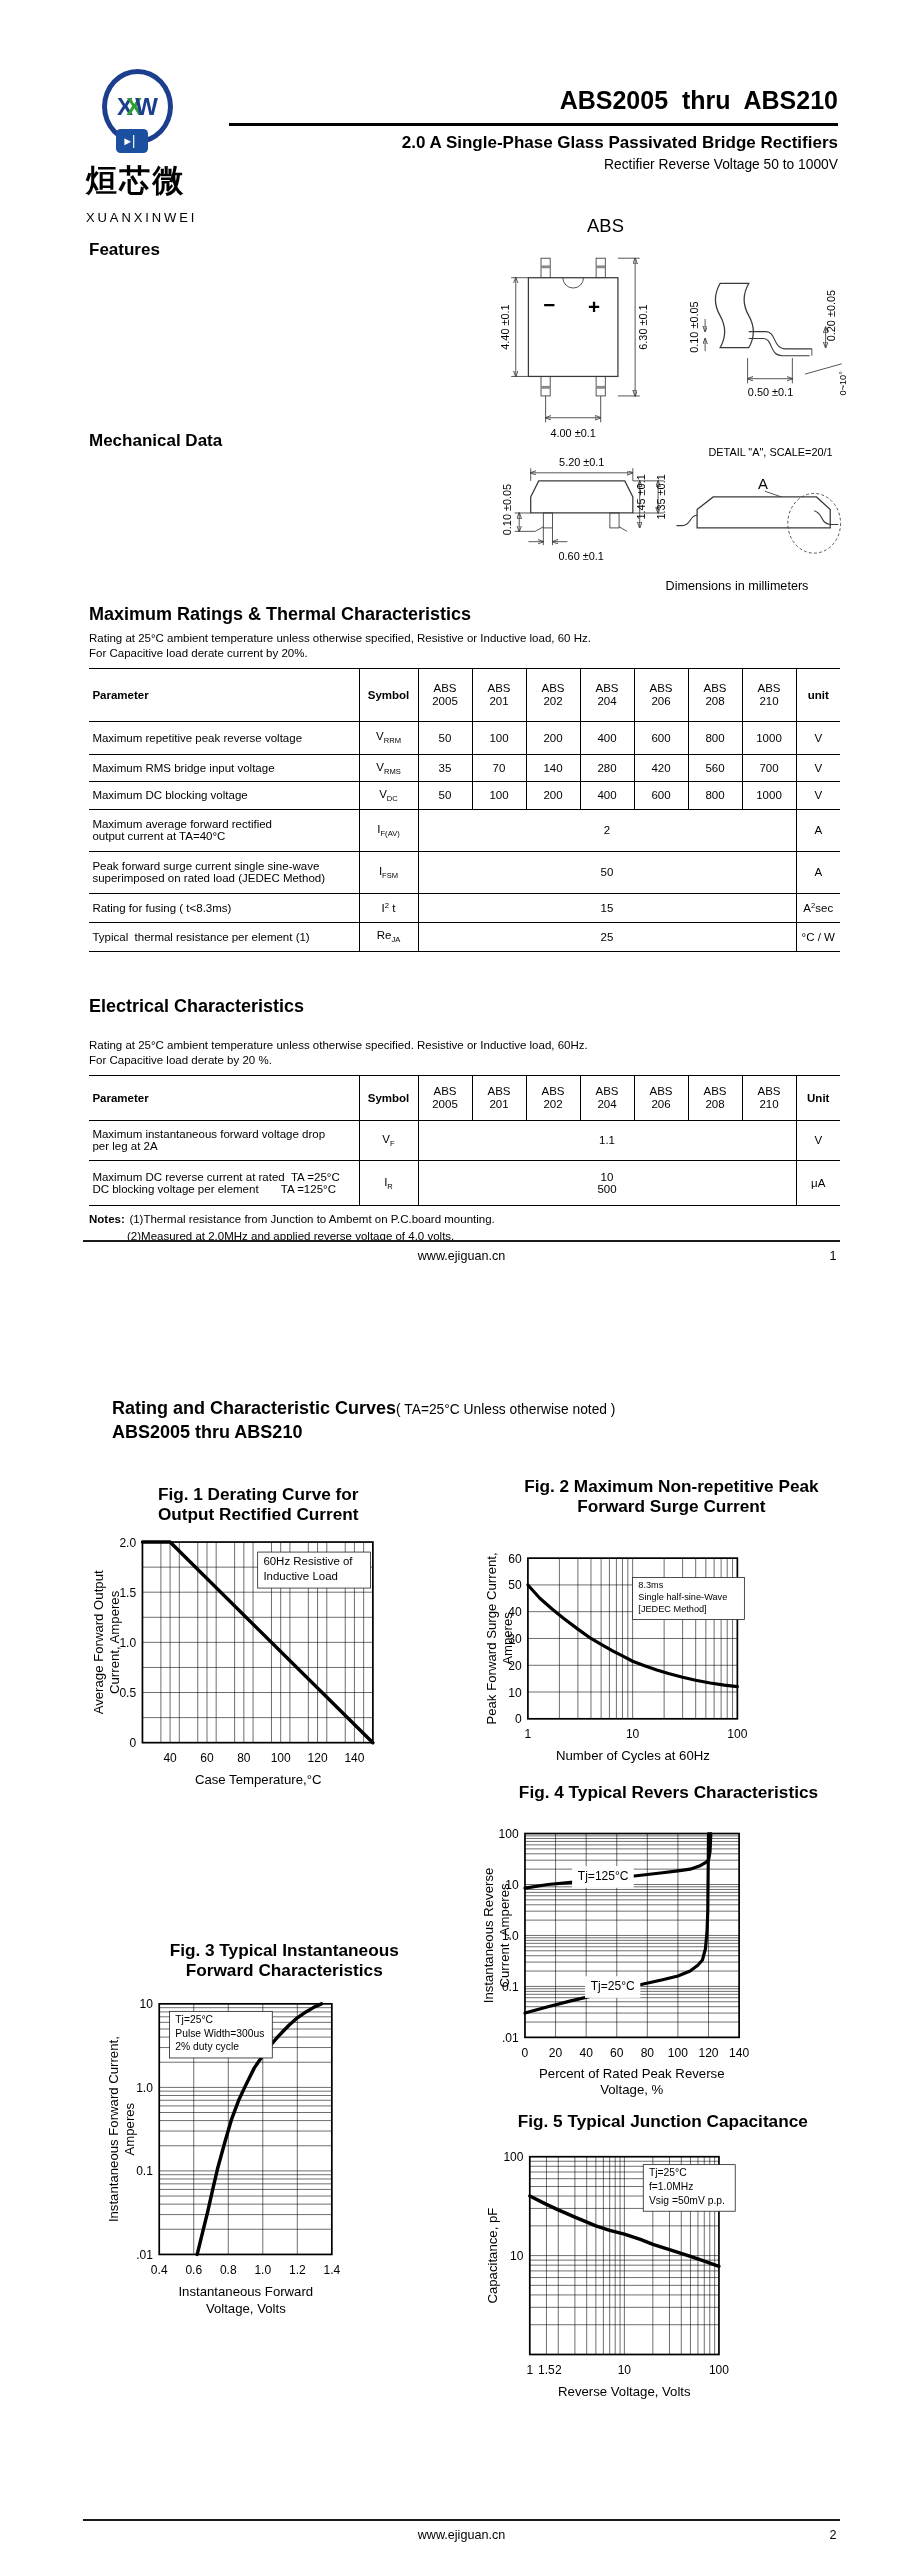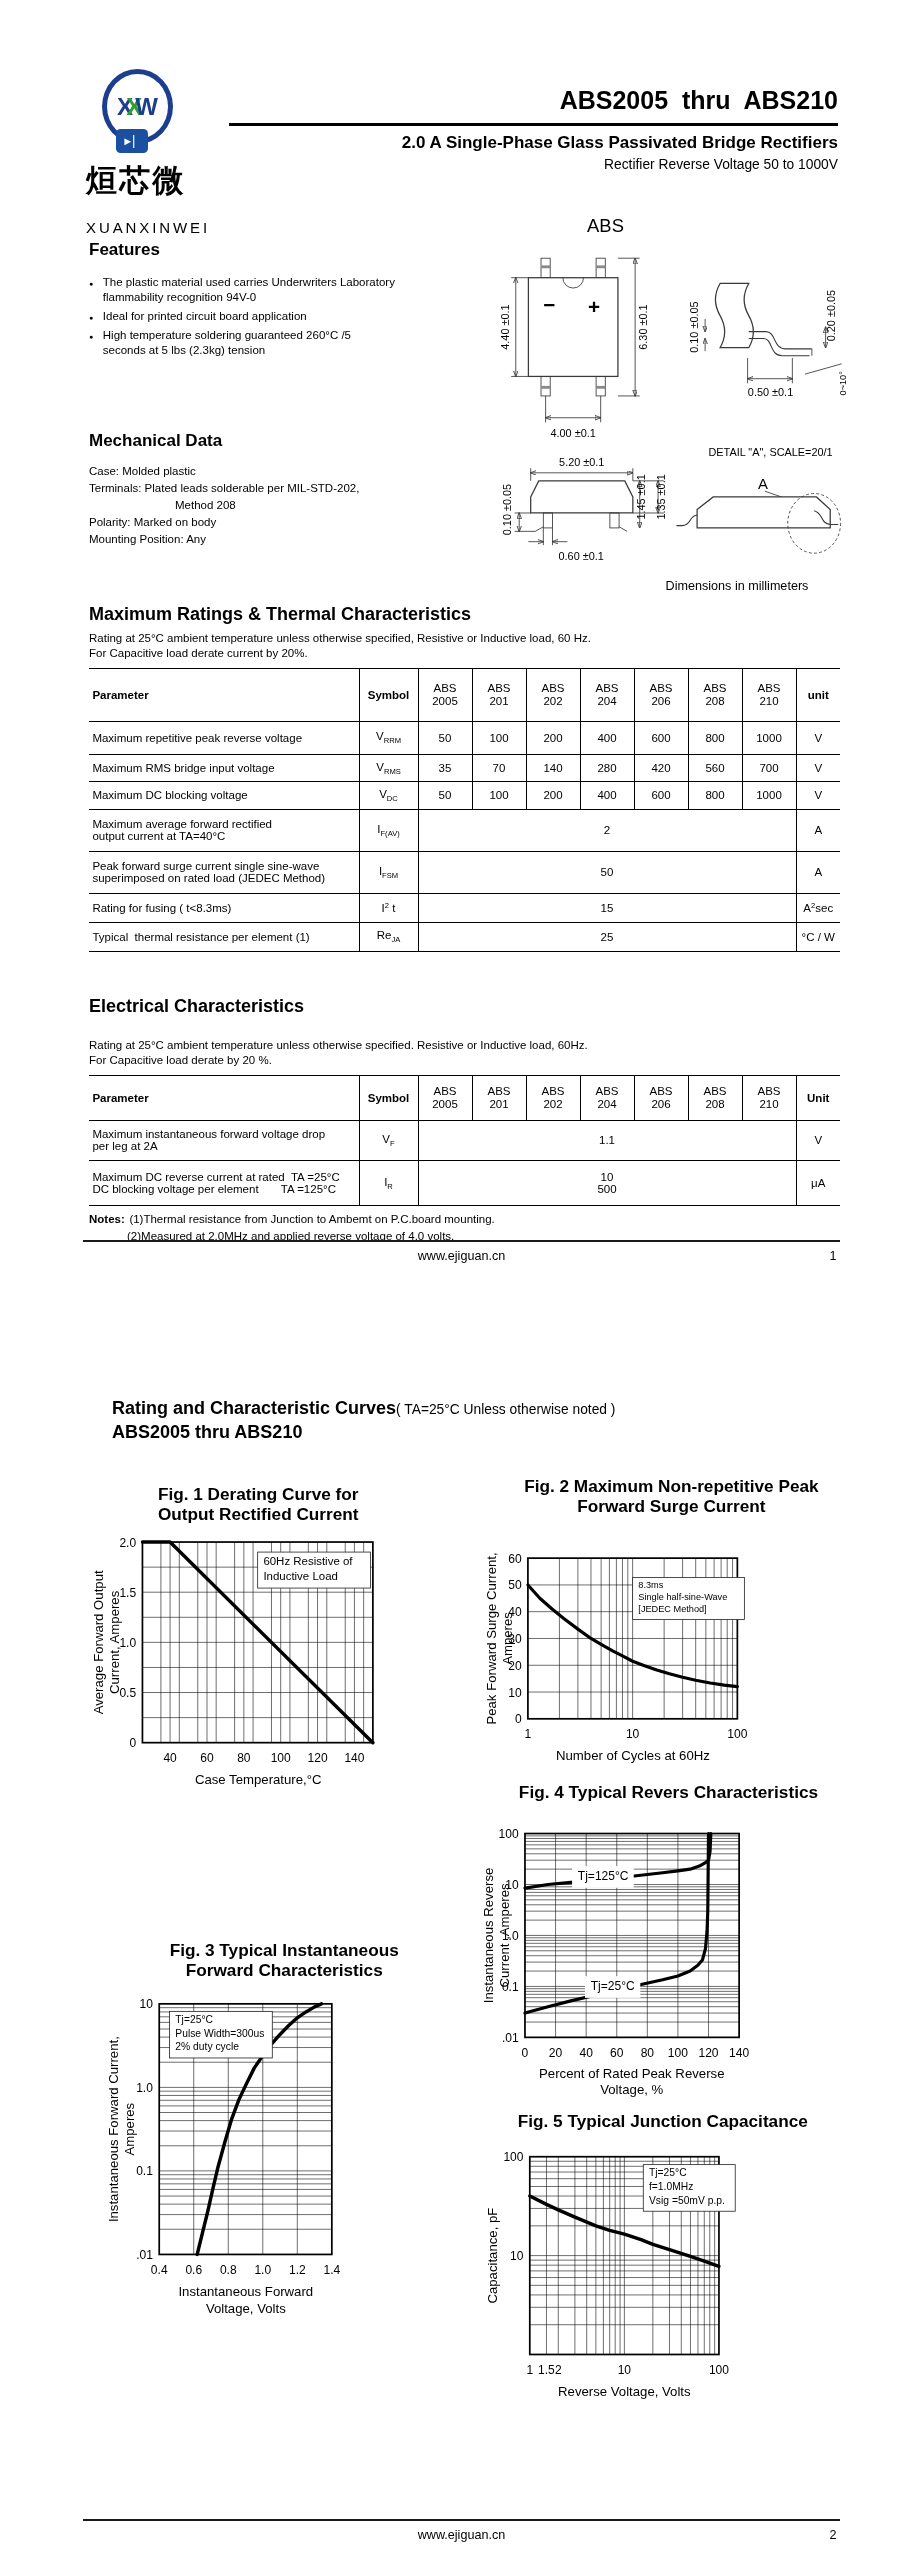--- a/index.html
+++ b/index.html
@@ -8,21 +8,21 @@
   .abs{position:absolute}
   
   #logo{left:86px;top:69px;width:143px}
   .ring{width:61px;height:65px;border:5.2px solid #1c3e8e;border-radius:50%;margin-left:16px;
         display:flex;align-items:center;justify-content:center}
   .mono{font-size:24px;font-weight:bold;letter-spacing:-6.9px;padding-right:6.9px;line-height:1}
   .mono .m1{color:#1c3e8e}.mono .m2{color:#2f9e33}.mono .m3{color:#1c3e8e}
   .diode{position:relative;width:32px;height:24px;background:#1b50a0;border-radius:4.6px;margin:-15px 0 0 30px;
          color:#fff;display:flex;align-items:center;justify-content:center;font-size:11px;font-weight:bold;z-index:2}
   .cn{font-size:31px;font-weight:bold;letter-spacing:2.3px;margin-top:6.9px;white-space:nowrap}
-  .en{font-size:15px;letter-spacing:2.9px;margin-top:17px}
+  .en{font-size:13px;letter-spacing:2.9px;margin-top:8px}
   
   #titleblk{left:229px;top:86px;width:609px;text-align:right}
   .h1{font-size:25px;font-weight:bold;white-space:pre}
   .rule{height:3.4px;background:#000;margin:8px 0 6.9px}
   .sub1{font-size:17px;font-weight:bold}
   .sub2{font-size:13.8px;margin-top:3.4px}
   .pkg-label{font-size:18.4px;text-align:center;width:115px}
   .sec-h{font-size:17px;font-weight:bold;margin:0}
   .cond{font-size:11.5px;line-height:15px}
   
@@ -90,36 +90,24 @@
     <div class="h1">ABS2005  thru  ABS210</div>
     <div class="rule"></div>
     <div class="sub1">2.0  A Single-Phase Glass Passivated Bridge Rectifiers</div>
     <div class="sub2">Rectifier Reverse Voltage 50 to 1000V</div>
   </div>
 
   <div class="abs pkg-label" style="left:548px;top:215px">ABS</div>
 
   <div class="abs" style="left:89px;top:240px">
     <h2 class="sec-h">Features</h2>
-    <ul class="feat">
-        <li>The plastic material used carries Underwriters Laboratory<br>flammability recognition 94V-0</li>
-        <li>Ideal for printed circuit board application</li>
-        <li>High temperature soldering guaranteed 260°C /5<br>seconds at 5 lbs (2.3kg) tension</li>
-      </ul>
   </div>
 
   <div class="abs" style="left:89px;top:431px;width:379px">
     <h2 class="sec-h">Mechanical Data</h2>
-    <div class="mech">
-        <div>Case: Molded plastic</div>
-        <div>Terminals: Plated leads solderable per MIL-STD-202,</div>
-        <div class="ind">Method 208</div>
-        <div>Polarity: Marked on body</div>
-        <div>Mounting Position: Any</div>
-      </div>
   </div>
 
   <div class="abs dwg" style="left:495px;top:241px">
     <svg width="356" height="342" viewBox="0 0 620 596">
       <defs>
         <marker id="ar" markerWidth="11" markerHeight="9" refX="10" refY="4" orient="auto-start-reverse" markerUnits="userSpaceOnUse">
           <path d="M0,0 L11,4 L0,8 z" fill="#3a3a3a" stroke="none"></path>
         </marker>
       </defs>
 

